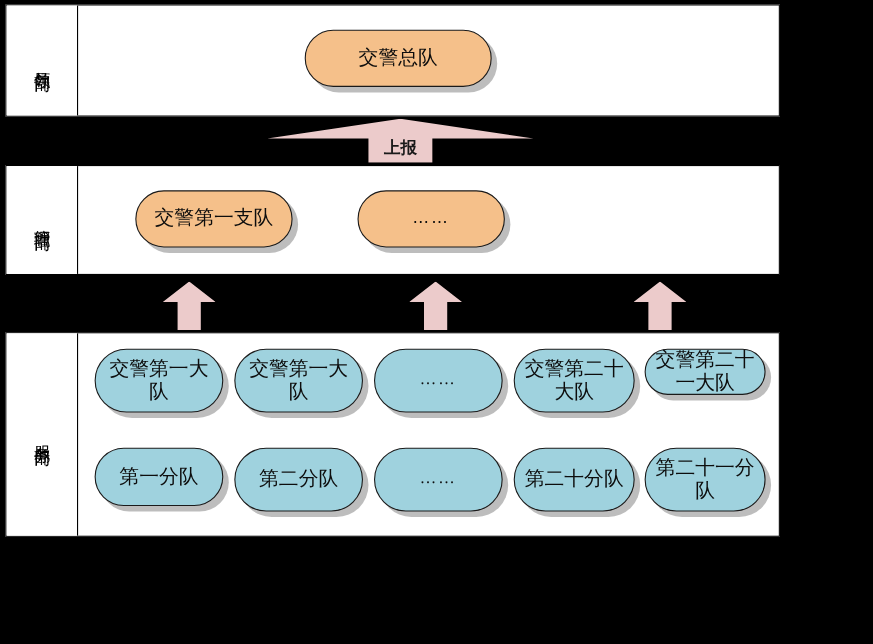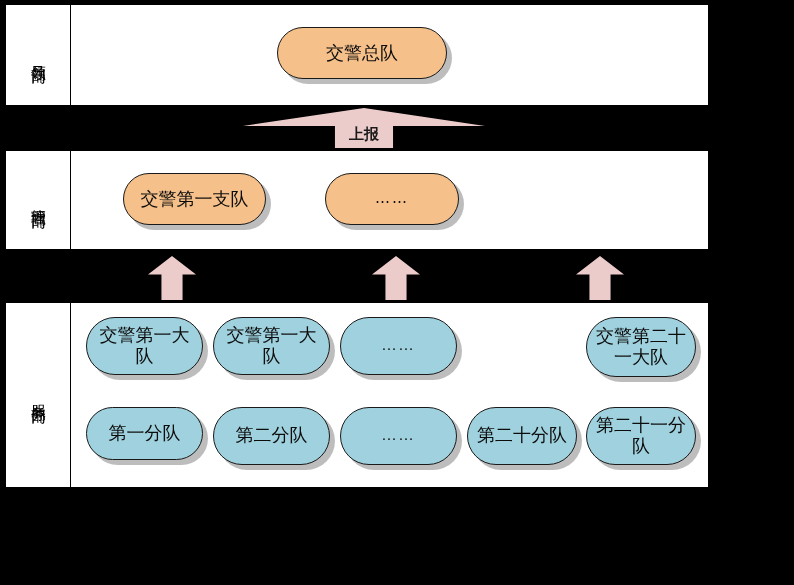--- a/index.html
+++ b/index.html
@@ -172,21 +172,24 @@
 
       <div class="node blue" style="left:14px; top:14px; width:117px; height:58px;">
         <span class="label">交警第一大队</span>
       </div>
       <div class="node blue" style="left:141px; top:14px; width:117px; height:58px;">
         <span class="label">交警第一大队</span>
       </div>
       <div class="node blue dots" style="left:268px; top:14px; width:117px; height:58px;">
         <span class="label">……</span>
       </div>
-      <div class="node blue" style="left:514px; top:14px; width:110px; height:60px;">
+      <div class="node blue" style="left:395px; top:14px; width:110px; height:58px;">
+        <span class="label">交警第二十大队</span>
+      </div>
+      <div class="node blue" style="left:514px; top:14px; width:110px; height:42px;">
         <span class="label">交警第二十一大队</span>
       </div>
 
       <div class="node blue" style="left:14px; top:104px; width:117px; height:53px;">
         <span class="label">第一分队</span>
       </div>
       <div class="node blue" style="left:141px; top:104px; width:117px; height:58px;">
         <span class="label">第二分队</span>
       </div>
       <div class="node blue dots" style="left:268px; top:104px; width:117px; height:58px;">

